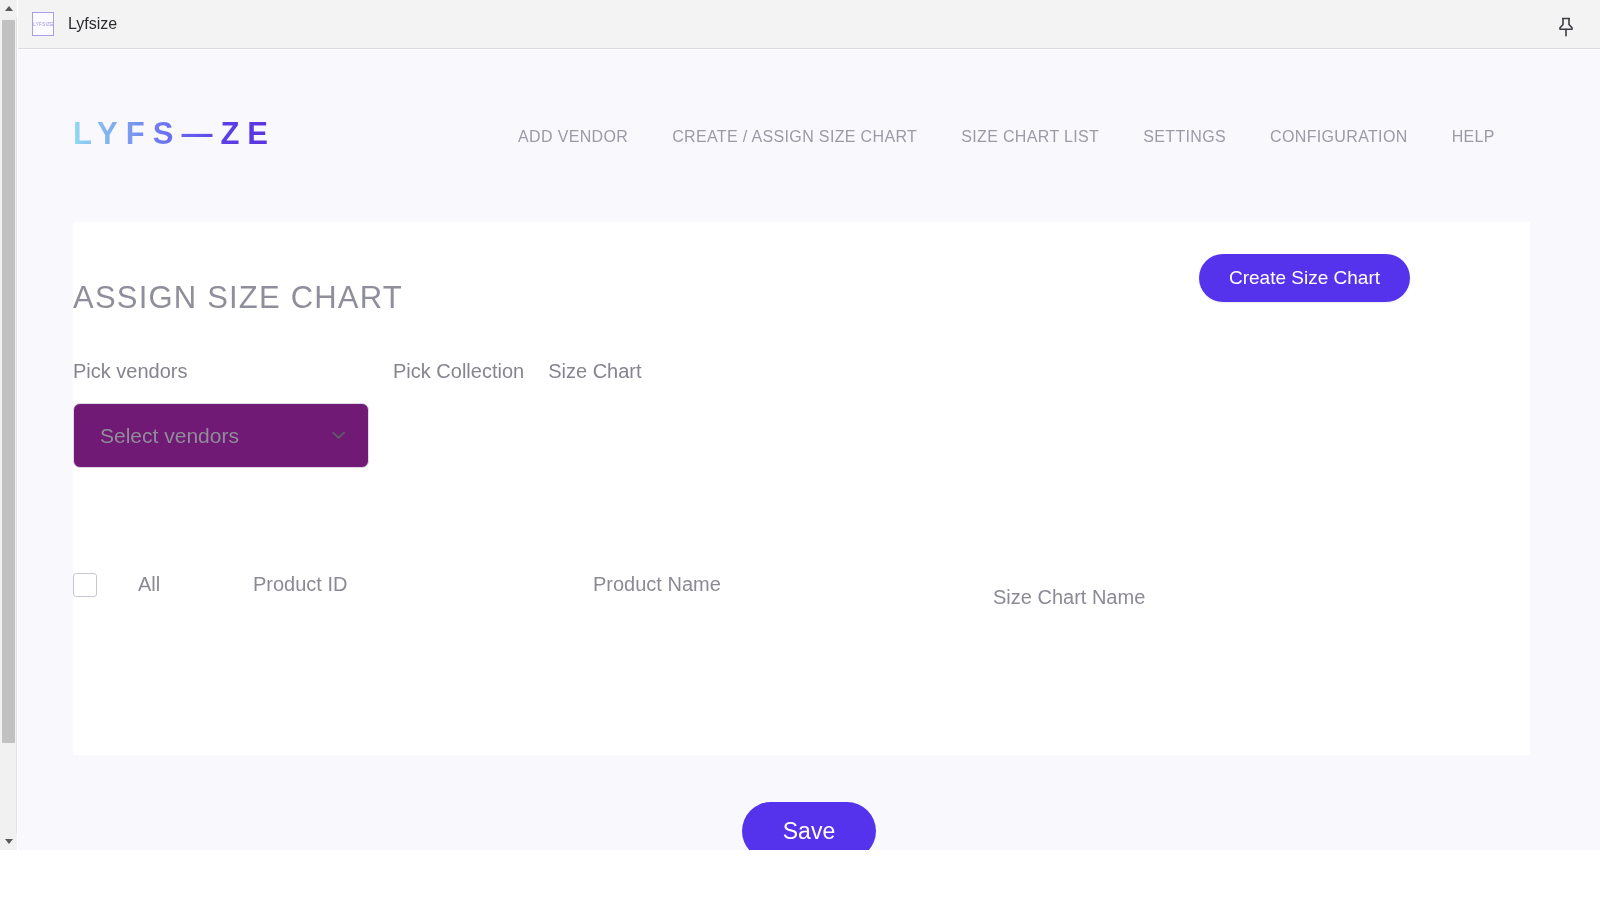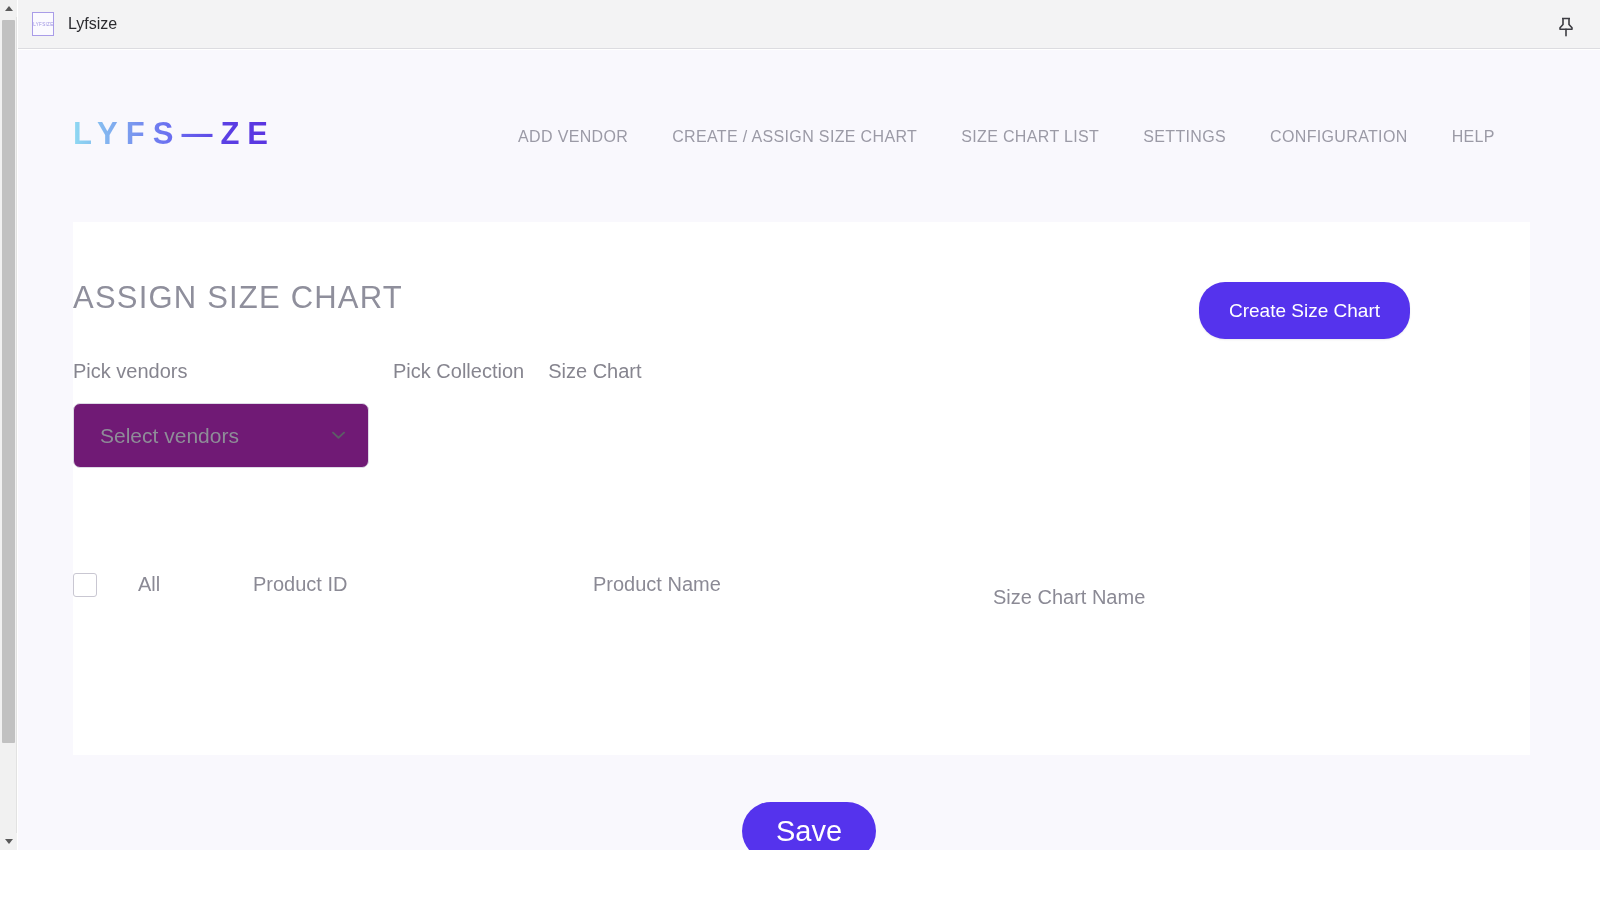--- a/index.html
+++ b/index.html
@@ -173,22 +173,22 @@
     top: 58px;
     font-size: 31px;
     letter-spacing: 1.2px;
     color: #8f8f9c;
     font-weight: 400;
     font-family: "Liberation Sans", sans-serif;
   }
   .btn-create {
     position: absolute;
     right: 120px;
-    top: 60px;
-    height: 57px;
+    top: 32px;
+    height: 48px;
     padding: 0 30px;
     border: none;
     border-radius: 26px;
     background: #5533ed;
     color: #ffffff;
     font-size: 19px;
     cursor: pointer;
     font-family: "Liberation Sans", sans-serif;
     white-space: nowrap;
     box-shadow: 0 1px 2px rgba(0,0,0,.08);
@@ -270,21 +270,21 @@
     position: absolute;
     left: 50%;
     transform: translateX(-50%);
     top: 752px;
     width: 134px;
     height: 58px;
     border: none;
     border-radius: 29px;
     background: #5533ed;
     color: #ffffff;
-    font-size: 29px;
+    font-size: 23px;
     cursor: pointer;
     font-family: "Liberation Sans", sans-serif;
   }
 
   .below-fold {
     position: absolute;
     left: 0;
     top: 850px;
     width: 1600px;
     height: 50px;

